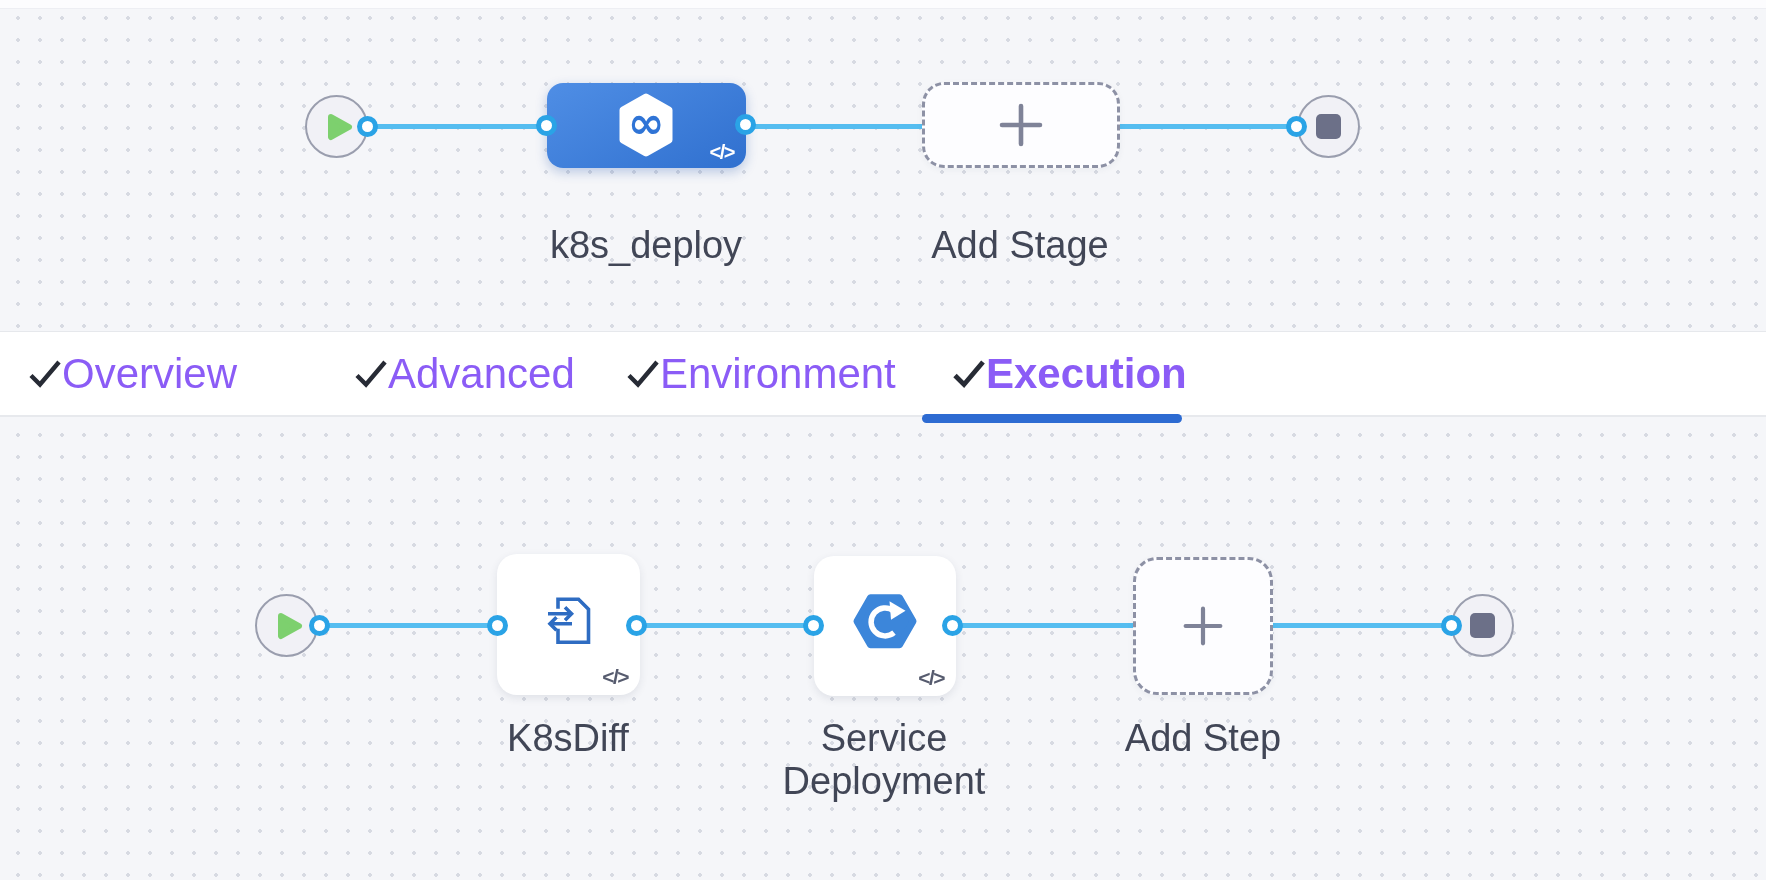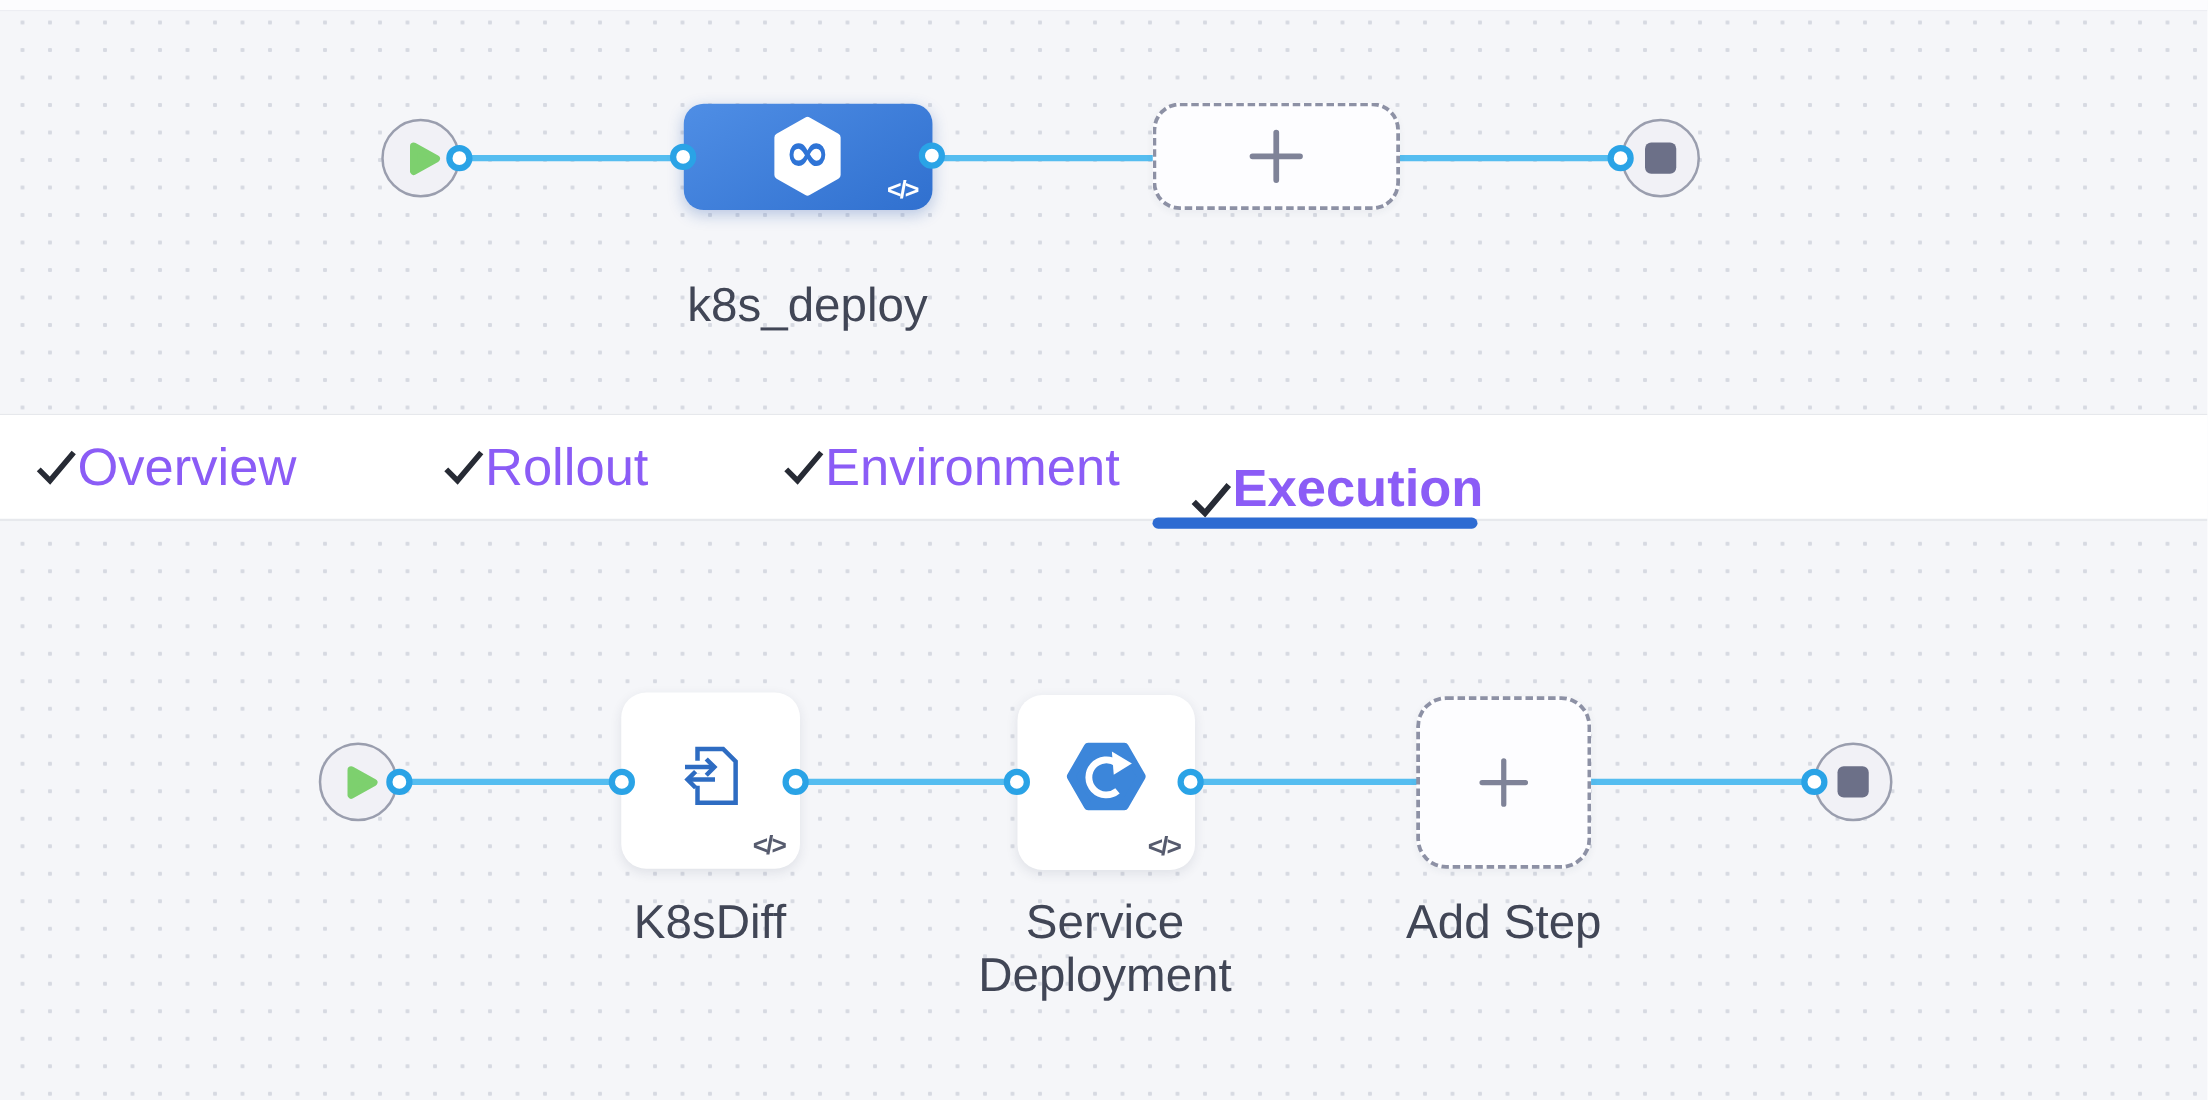--- a/index.html
+++ b/index.html
@@ -48,21 +48,21 @@
     box-shadow:0 3px 9px rgba(35,45,75,.10);z-index:2;cursor:pointer;}
   .step-icon{position:absolute;left:50%;top:50%;transform:translate(-50%,-58%);}
   
   .node-label{position:absolute;text-align:center;font-size:38px;line-height:43px;
     color:#414656;z-index:2;}
   
   .tabbar{position:absolute;left:0;top:331px;width:100%;height:86px;background:#fff;
     border-top:1px solid #e6e8ec;border-bottom:2px solid #e7e9ed;box-sizing:border-box;z-index:2;}
   .tab{position:absolute;top:0;height:100%;display:flex;align-items:center;
     font-size:42px;color:#8b5cf6;cursor:pointer;white-space:nowrap;}
-  .tab.active{font-weight:700;align-items:flex-end;}
+  .tab.active{font-weight:700;}
   .tab-underline{position:absolute;left:922px;top:414px;width:260px;height:9px;
     background:#2d6bd2;border-radius:5px;z-index:3;}
 </style>
 </head>
 <body>
 
 <div id="app">
 
   <div class="canvas canvas-top"></div>
   <div class="canvas canvas-bottom"></div>
@@ -94,33 +94,34 @@
       <path d="M23 4 V42 M4 23 H42" stroke="#7f8398" stroke-width="4.6" stroke-linecap="round" fill="none"></path>
     </svg>
   </div>
 
   <div class="port" style="left:1286px;top:116px;"></div>
   <div class="node-circle" style="left:1297px;top:95px;">
     <div class="stop-square"></div>
   </div>
 
   <div class="node-label" style="left:486px;top:224px;width:320px;">k8s_deploy</div>
+  <div class="node-label" style="left:860px;top:224px;width:320px;">Add Stage</div>
 
   <div class="tabbar">
     <div class="tab" style="left:28px;">
       <svg width="34" height="30" viewBox="0 0 34 30">
           <path d="M3 16.5 L12 25.5 L31 3" fill="none" stroke="#272b35" stroke-width="4.4"></path>
         </svg>
       <span>Overview</span>
     </div>
     <div class="tab" style="left:354px;">
       <svg width="34" height="30" viewBox="0 0 34 30">
           <path d="M3 16.5 L12 25.5 L31 3" fill="none" stroke="#272b35" stroke-width="4.4"></path>
         </svg>
-      <span>Rollout</span>
+      <span>Advanced</span>
     </div>
     <div class="tab" style="left:626px;">
       <svg width="34" height="30" viewBox="0 0 34 30">
           <path d="M3 16.5 L12 25.5 L31 3" fill="none" stroke="#272b35" stroke-width="4.4"></path>
         </svg>
       <span>Environment</span>
     </div>
     <div class="tab active" style="left:952px;">
       <svg width="34" height="30" viewBox="0 0 34 30">
           <path d="M3 16.5 L12 25.5 L31 3" fill="none" stroke="#272b35" stroke-width="4.8"></path>

